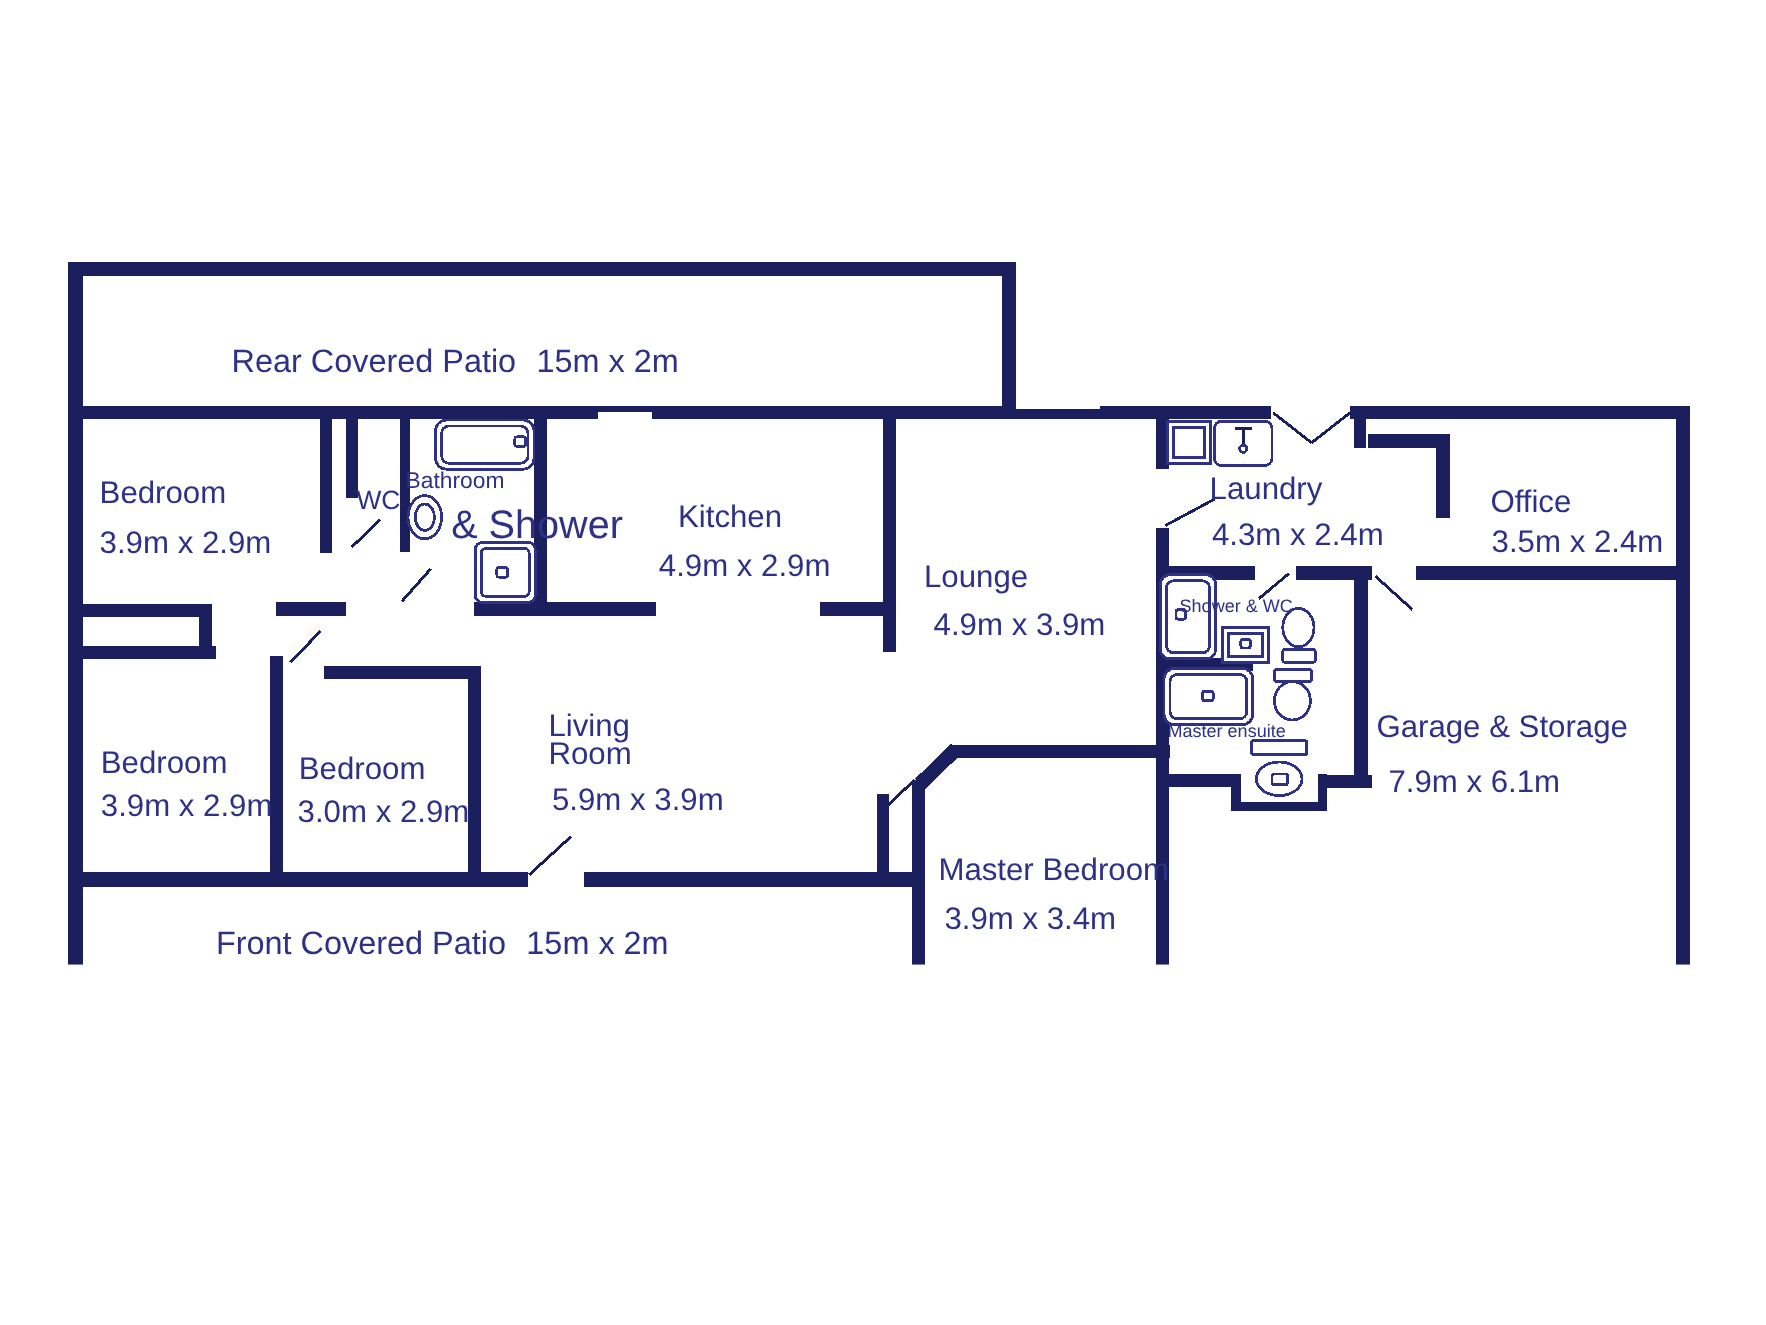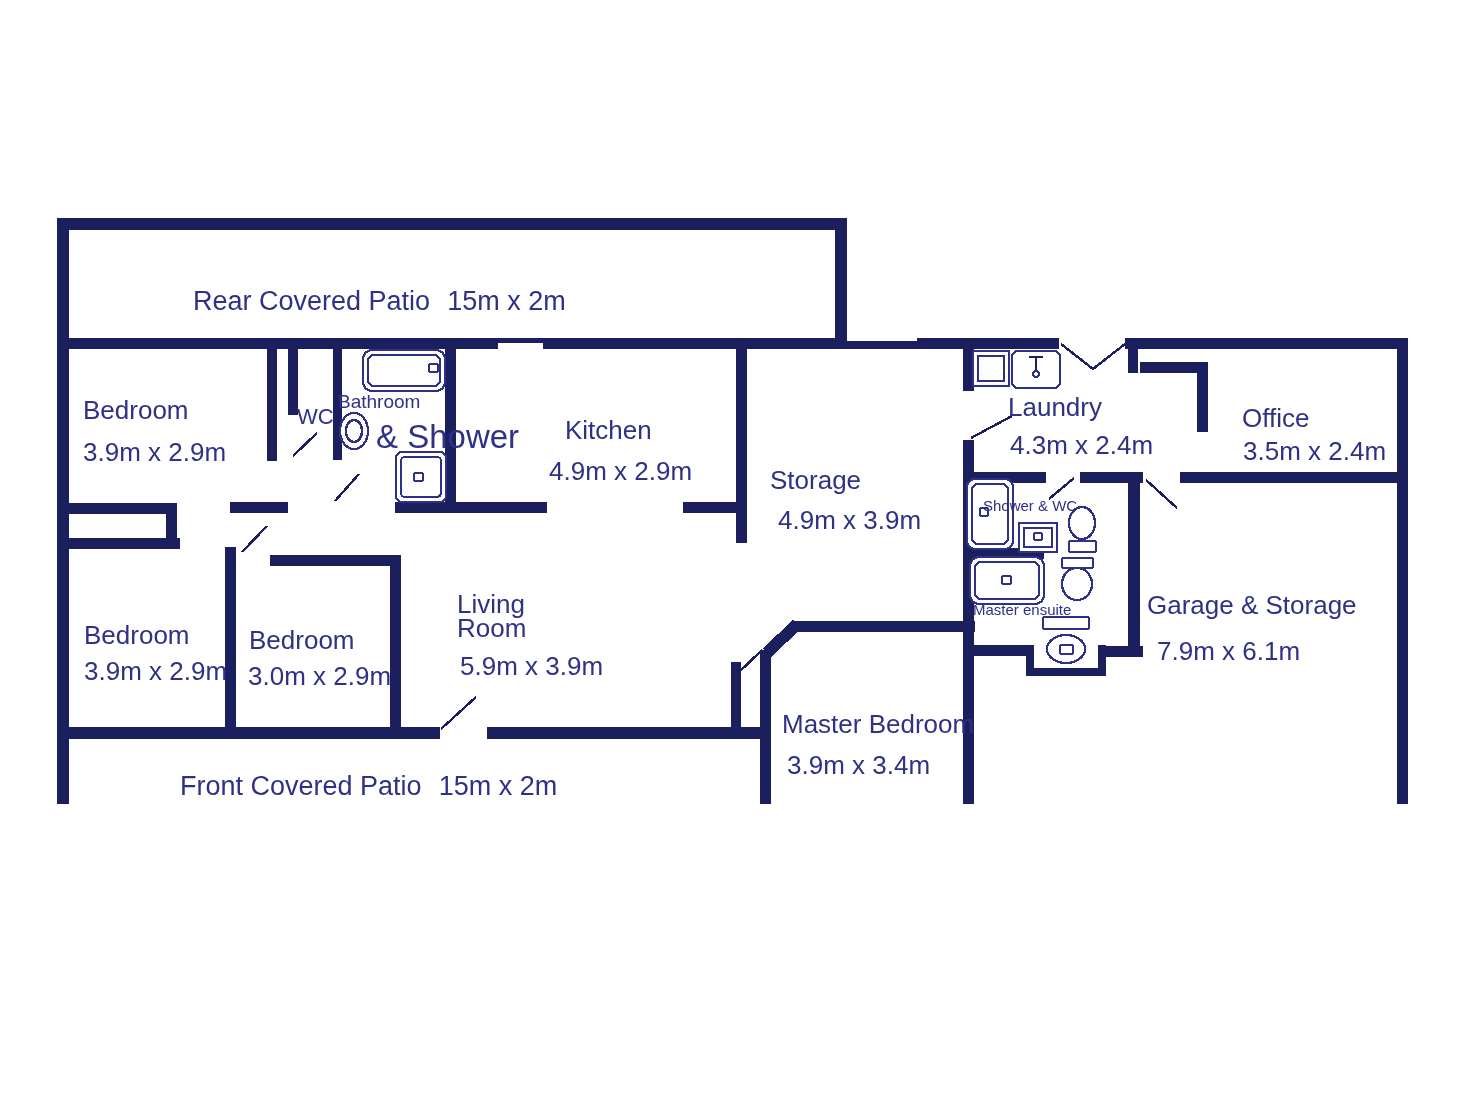--- a/index.html
+++ b/index.html
@@ -193,21 +193,21 @@
     <div class="lbl" style="left:83px;top:438px;">3.9m x 2.9m</div>
 
     <div class="lbl" style="left:297px;top:405px;font-size:22px;">WC</div>
 
     <div class="lbl" style="left:338px;top:392px;font-size:19px;">Bathroom</div>
     <div class="lbl" style="left:338px;top:419px;font-size:33px;margin-left:38px;">&amp; Shower</div>
 
     <div class="lbl" style="left:565px;top:416px;text-align:right;">Kitchen</div>
     <div class="lbl" style="left:549px;top:457px;">4.9m x 2.9m</div>
 
-    <div class="lbl" style="left:770px;top:466px;">Storage</div>
+    <div class="lbl" style="left:770px;top:466px;">Lounge</div>
     <div class="lbl" style="left:778px;top:506px;">4.9m x 3.9m</div>
 
     <div class="lbl" style="left:1008px;top:393px;">Laundry</div>
     <div class="lbl" style="left:1010px;top:431px;">4.3m x 2.4m</div>
 
     <div class="lbl" style="left:1242px;top:404px;">Office</div>
     <div class="lbl" style="left:1243px;top:437px;">3.5m x 2.4m</div>
 
     <div class="lbl sm" style="left:983px;top:498px;">Shower &amp; WC</div>
 

